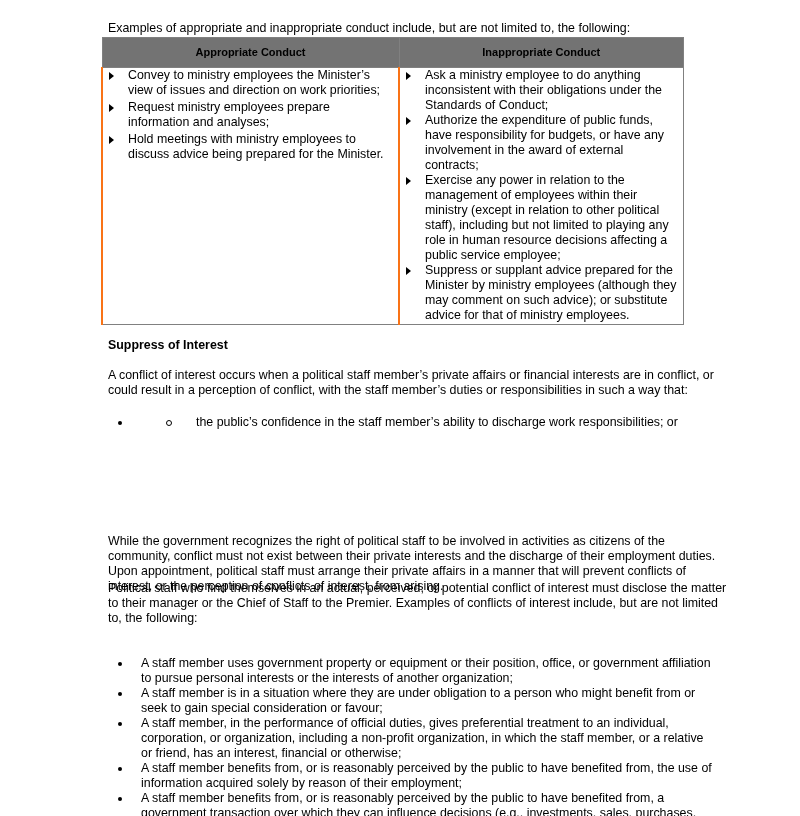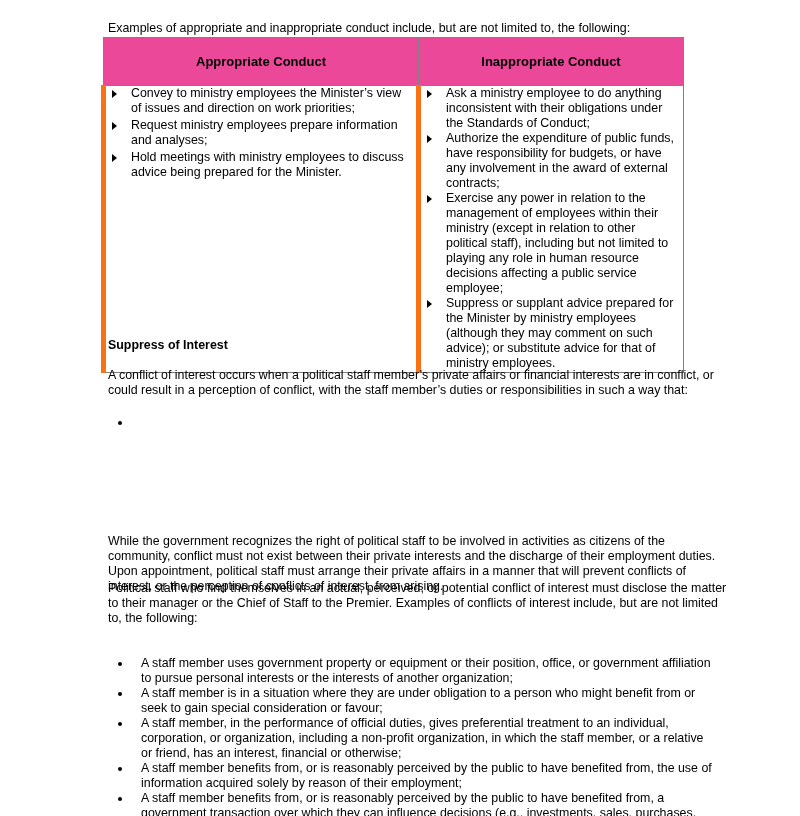--- a/index.html
+++ b/index.html
@@ -3,23 +3,23 @@
 <meta charset="utf-8">
 <style>
   html, body { margin:0; padding:0; background:#ffffff; }
   body { width:800px; height:816px; overflow:hidden; position:relative;
          font-family:"Liberation Sans", sans-serif; font-size:12.4px; color:#000; line-height:15px; }
   .page { position:absolute; left:94px; top:0; width:620px; }
   p { margin:14px; }
   .intro { position:absolute; top:7px; left:0; white-space:nowrap; }
   table.conduct { position:absolute; top:37px; left:7px; width:583px; border-collapse:collapse;
                   border:1px solid #808080; }
-  table.conduct th { background:#ec4899; font-weight:bold; text-align:center; padding:16px; height:15px;
-                     border:1px solid #808080; font-size:13px; }
-  table.conduct td { vertical-align:top; border-left:5px solid #f97316; border-right:1px solid #808080; padding:0 0 1px 0; }
+  table.conduct th { background:#737373; font-weight:bold; text-align:center; padding:7px; height:15px;
+                     border:1px solid #808080; font-size:11px; }
+  table.conduct td { vertical-align:top; border-left:2px solid #f97316; border-right:1px solid #808080; padding:0 0 1px 0; }
   table.conduct th:first-child, table.conduct td:first-child { width:282px; }
   .tri-list { list-style:none; margin:0; padding:0; }
   .tri-list li { position:relative; padding-left:25px; padding-right:6px; }
   .tri-list li .tri { position:absolute; left:6px; top:4px; width:0; height:0;
                       border-top:4px solid transparent; border-bottom:4px solid transparent; border-left:5px solid #000; }
   .gap { margin-top:2px; }
   .h2 { position:absolute; top:324px; left:0; font-weight:bold; }
   .para1 { position:absolute; top:354px; left:0; width:615px; }
   .blist { list-style:none; margin:0; padding:0; position:absolute; left:0; width:620px; }
   .blist > li { position:relative; padding-left:47px; }
@@ -63,20 +63,21 @@
     </tr>
   </tbody>
     </table>
 
   <p class="h2">Suppress of Interest</p>
   <p class="para1">A conflict of interest occurs when a political staff member’s private affairs or financial interests are in conflict, or could result in a perception of conflict, with the staff member’s duties or responsibilities in such a way that:</p>
 
   <ul class="blist list1">
     <li><span class="dot"></span>
       <ul class="sublist">
+        <li><span class="circ"></span><span>the public’s confidence in the staff member’s ability to discharge work responsibilities; or</span></li>
       </ul>
     </li>
   </ul>
 
   <p class="para2">While the government recognizes the right of political staff to be involved in activities as citizens of the community, conflict must not exist between their private interests and the discharge of their employment duties. Upon appointment, political staff must arrange their private affairs in a manner that will prevent conflicts of interest, or the perception of conflicts of interest, from arising.</p>
   <p class="para3">Political staff who find themselves in an actual, perceived, or potential conflict of interest must disclose the matter to their manager or the Chief of Staff to the Premier. Examples of conflicts of interest include, but are not limited to, the following:</p>
 
   <ul class="blist list2">
     <li><span class="dot"></span><span>A staff member uses government property or equipment or their position, office, or government affiliation to pursue personal interests or the interests of another organization;</span></li>
     <li><span class="dot"></span><span>A staff member is in a situation where they are under obligation to a person who might benefit from or seek to gain special consideration or favour;</span></li>

